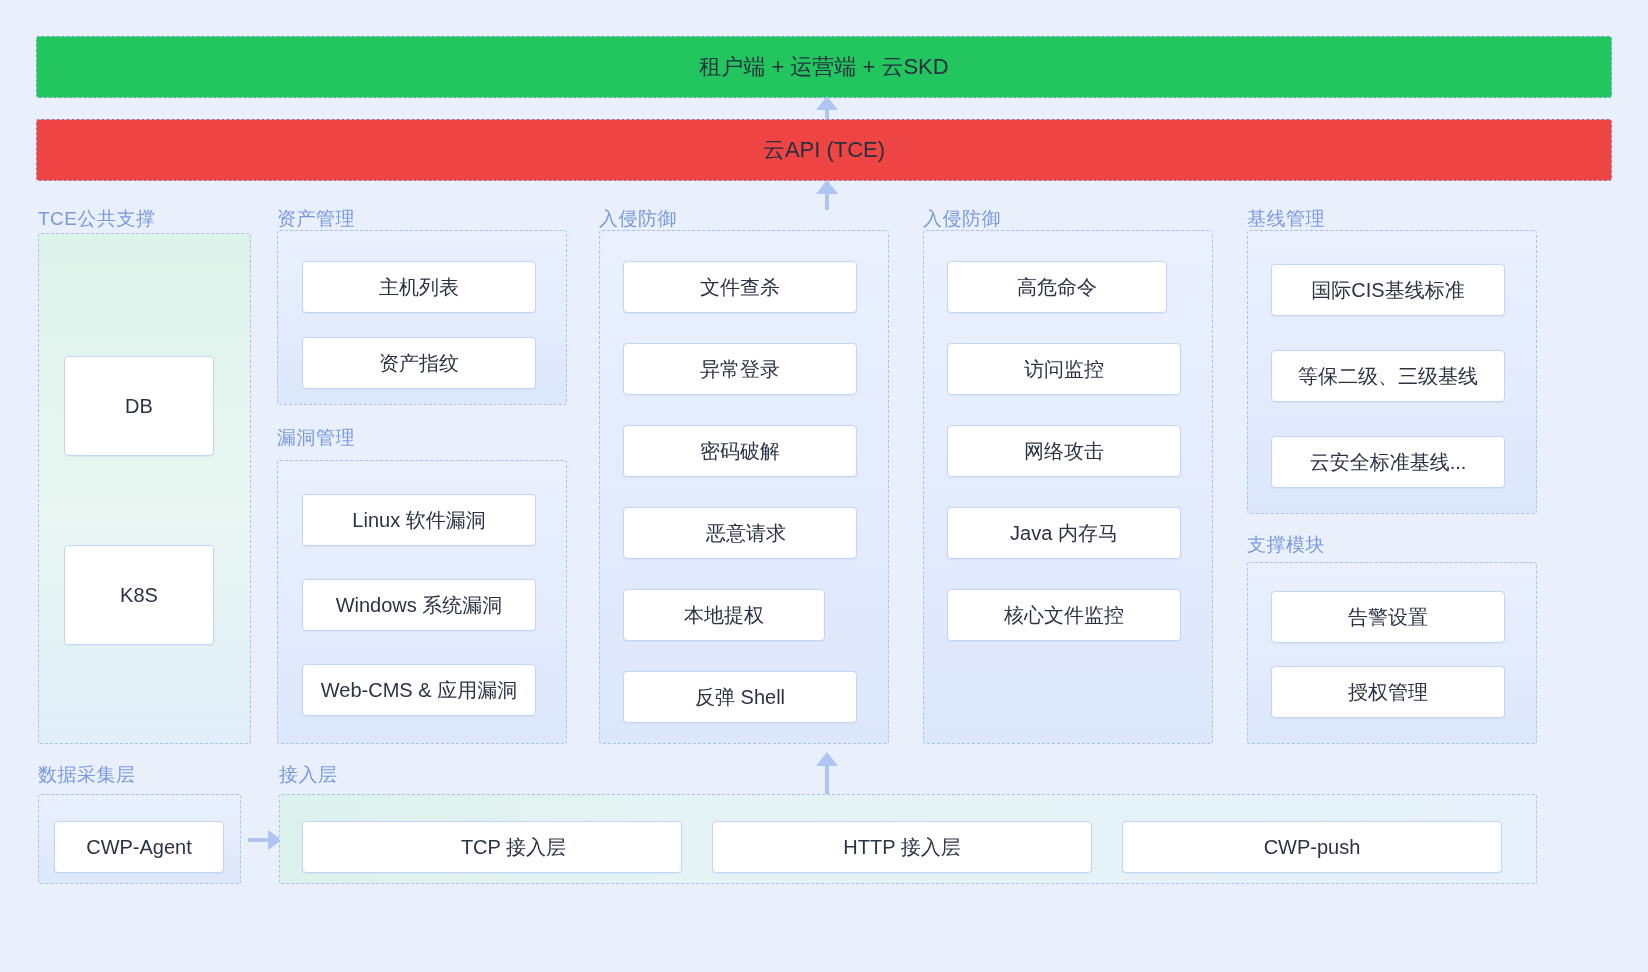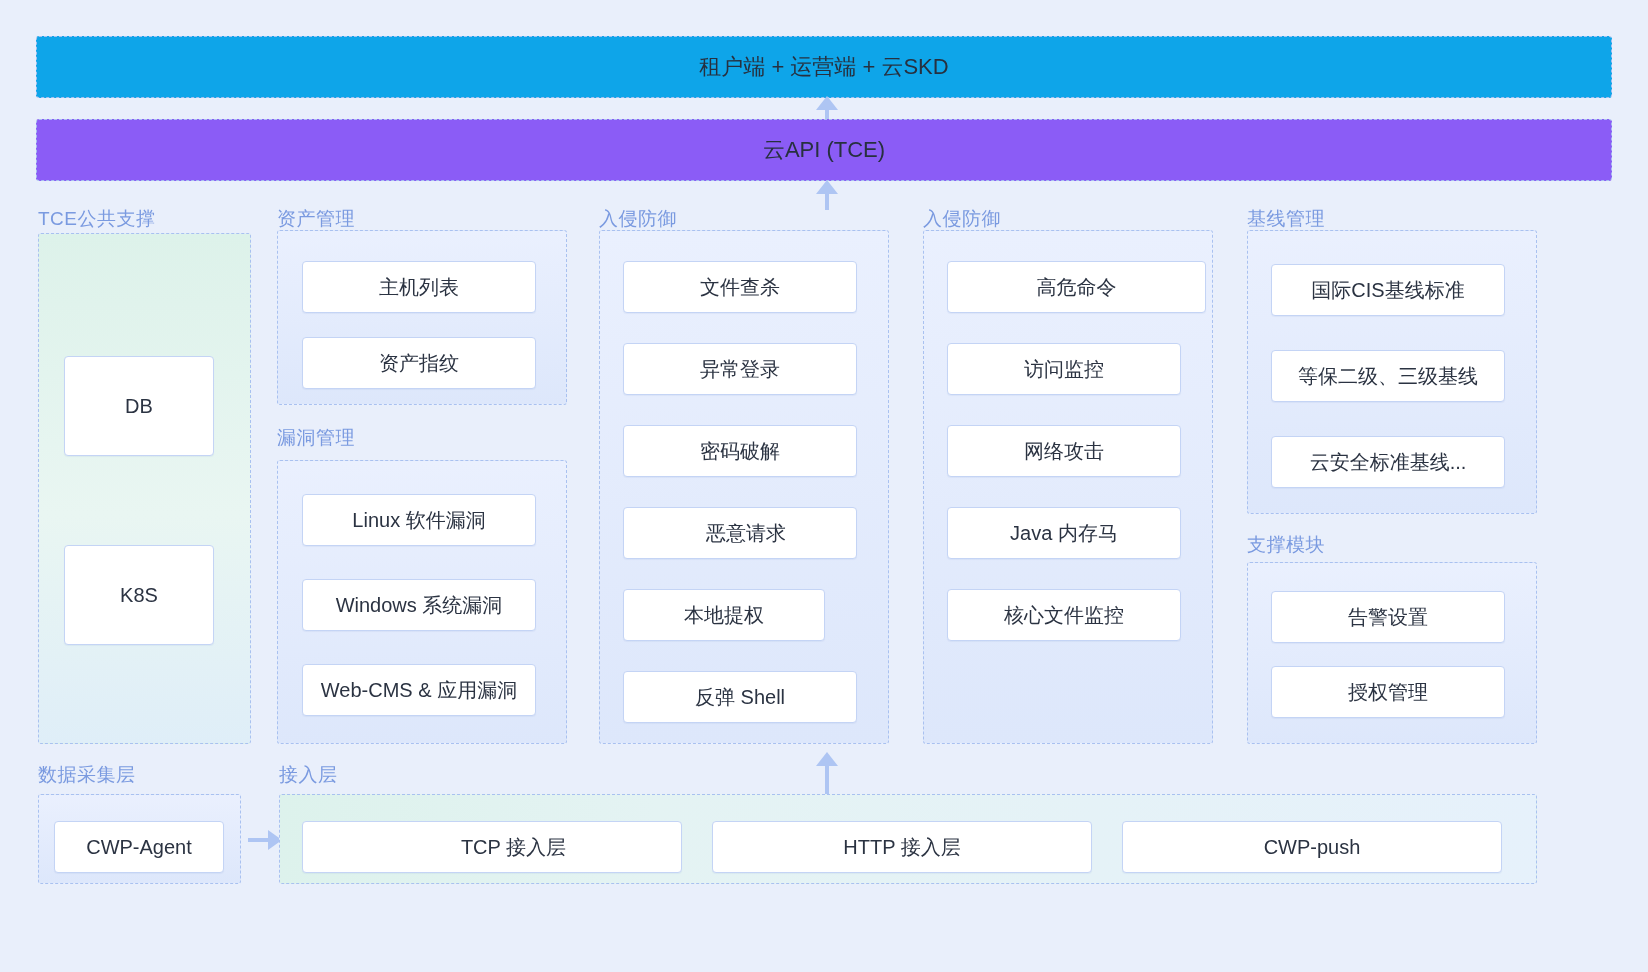--- a/index.html
+++ b/index.html
@@ -30,22 +30,22 @@
 
   
   .banner{
     position:absolute;
     box-sizing:border-box;
     border:1.6px dashed #a9c1f0;
     display:flex;align-items:center;justify-content:center;
     font-size:22px;color:#27303f;
     border-radius:3px;
   }
-  #banner-top{background:#0ea5e9;}
-  #banner-api{background:#8b5cf6;}
+  #banner-top{background:#22c55e;}
+  #banner-api{background:#ef4444;}
 
   
   .card{
     position:absolute;
     box-sizing:border-box;
     background:#ffffff;
     border:1.3px solid #c4d4f5;
     border-radius:4px;
     display:flex;align-items:center;justify-content:center;
     font-size:20px;color:#2b3342;
@@ -112,21 +112,21 @@
   <div class="dashed panel-blue" style="left:599px;top:230px;width:290px;height:514px;"></div>
   <div class="card" style="left:623px;top:254px;width:234px;height:52px;">文件查杀</div>
   <div class="card" style="left:623px;top:336px;width:234px;height:52px;">异常登录</div>
   <div class="card" style="left:623px;top:418px;width:234px;height:52px;">密码破解</div>
   <div class="card" style="left:623px;top:500px;width:234px;height:52px;padding-left:12px;">恶意请求</div>
   <div class="card" style="left:623px;top:582px;width:202px;height:52px;">本地提权</div>
   <div class="card" style="left:623px;top:664px;width:234px;height:52px;">反弹 Shell</div>
 
   <div class="grp-label" style="left:923px;top:209px;">入侵防御</div>
   <div class="dashed panel-blue" style="left:923px;top:230px;width:290px;height:514px;"></div>
-  <div class="card" style="left:947px;top:254px;width:259px;height:52px;text-align:center;">高危命令</div>
+  <div class="card" style="left:947px;top:254px;width:220px;height:52px;text-align:center;">高危命令</div>
   <div class="card" style="left:947px;top:336px;width:234px;height:52px;">访问监控</div>
   <div class="card" style="left:947px;top:418px;width:234px;height:52px;">网络攻击</div>
   <div class="card" style="left:947px;top:500px;width:234px;height:52px;">Java 内存马</div>
   <div class="card" style="left:947px;top:582px;width:234px;height:52px;font-family:Liberation Mono, monospace;">核心文件监控</div>
 
   <div class="grp-label" style="left:1247px;top:209px;">基线管理</div>
   <div class="dashed panel-blue" style="left:1247px;top:230px;width:290px;height:284px;"></div>
   <div class="card" style="left:1271px;top:257px;width:234px;height:52px;">国际CIS基线标准</div>
   <div class="card" style="left:1271px;top:343px;width:234px;height:52px;">等保二级、三级基线</div>
   <div class="card" style="left:1271px;top:429px;width:234px;height:52px;">云安全标准基线...</div>

